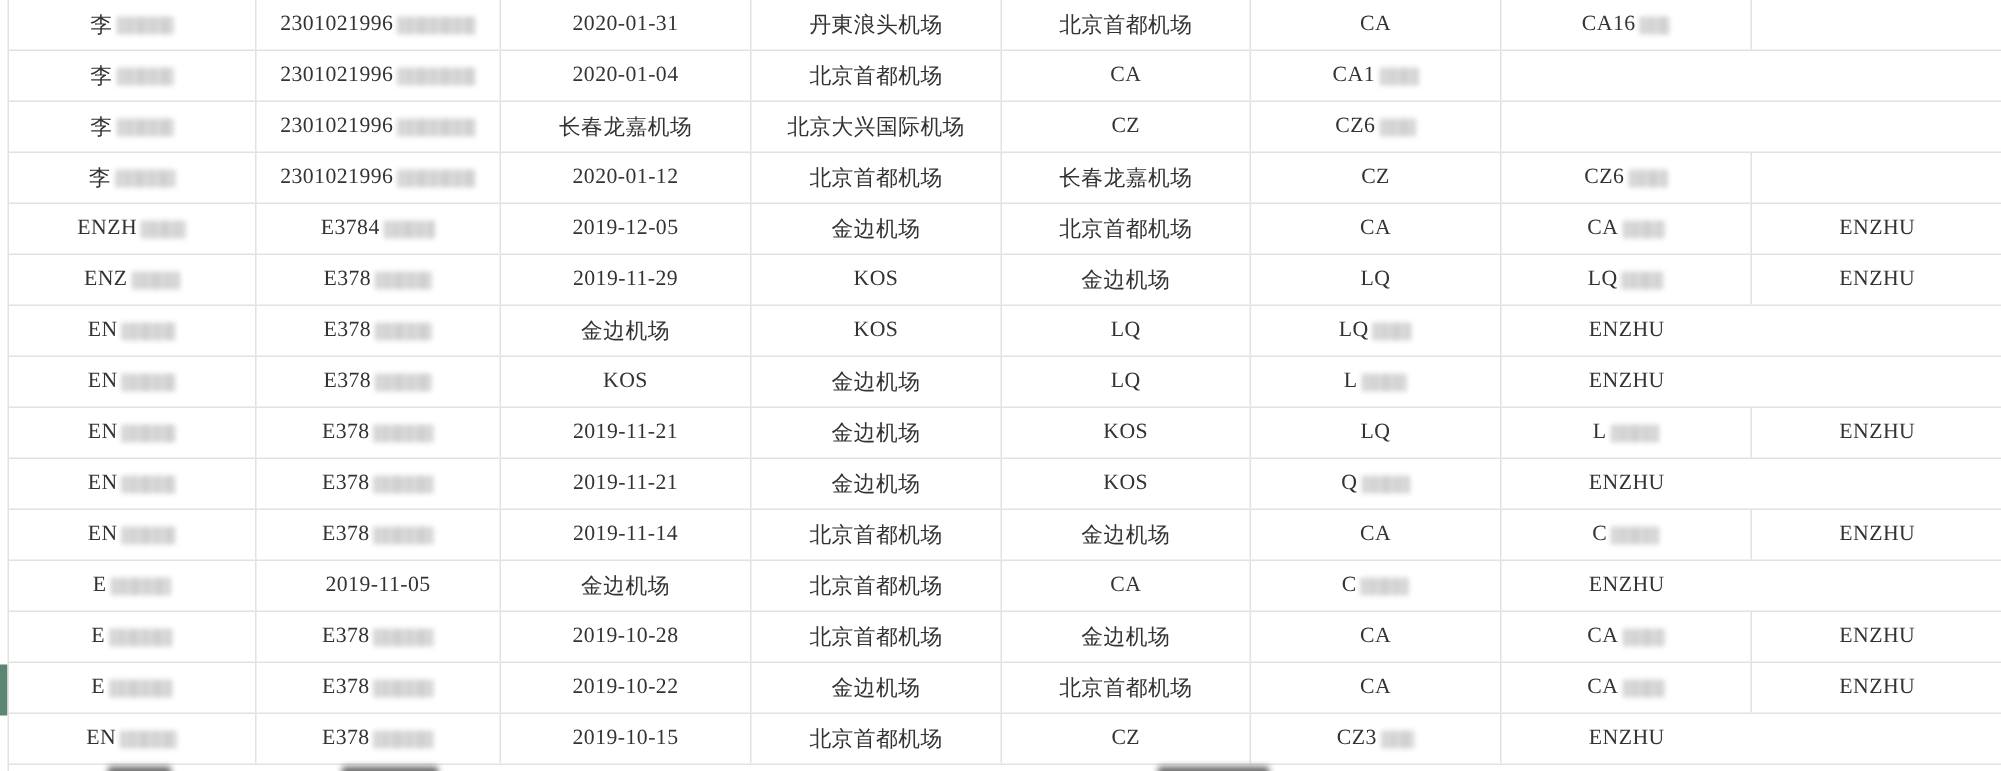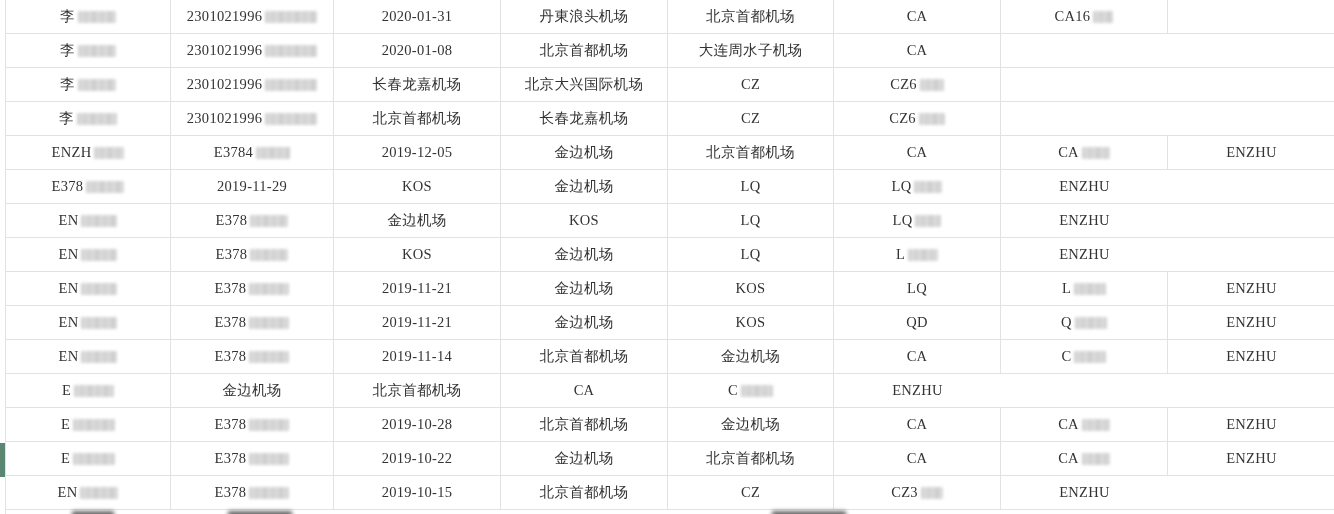--- a/index.html
+++ b/index.html
@@ -120,30 +120,31 @@
       <div class="row">
         <div class="cell">
           <span>李</span>
           <span class="redact" style="width: 38px;"></span>
         </div>
         <div class="cell">
           <span>2301021996</span>
           <span class="redact" style="width: 52px;"></span>
         </div>
         <div class="cell">
-          <span>2020-01-08</span>
-        </div>
-        <div class="cell">
-          <span>北京首都机场</span>
-        </div>
-        <div class="cell">
-          <span>大连周水子机场</span>
-        </div>
-        <div class="cell">
-          <span>CA</span>
+          <span>2020-01-04</span>
+        </div>
+        <div class="cell">
+          <span>北京首都机场</span>
+        </div>
+        <div class="cell">
+          <span>CA</span>
+        </div>
+        <div class="cell">
+          <span>CA1</span>
+          <span class="redact" style="width: 26px;"></span>
         </div>
         <div class="cell">
           <span></span>
         </div>
       </div>
       <div class="row">
         <div class="cell">
           <span>李</span>
           <span class="redact" style="width: 38px;"></span>
         </div>
@@ -171,20 +172,23 @@
       <div class="row">
         <div class="cell">
           <span>李</span>
           <span class="redact" style="width: 40px;"></span>
         </div>
         <div class="cell">
           <span>2301021996</span>
           <span class="redact" style="width: 52px;"></span>
         </div>
         <div class="cell">
+          <span>2020-01-12</span>
+        </div>
+        <div class="cell">
           <span>北京首都机场</span>
         </div>
         <div class="cell">
           <span>长春龙嘉机场</span>
         </div>
         <div class="cell">
           <span>CZ</span>
         </div>
         <div class="cell">
           <span>CZ6</span>
@@ -218,20 +222,24 @@
         <div class="cell">
           <span>CA</span>
           <span class="redact" style="width: 28px;"></span>
         </div>
         <div class="cell">
           <span>ENZHU</span>
         </div>
       </div>
       <div class="row">
         <div class="cell">
+          <span>ENZ</span>
+          <span class="redact" style="width: 32px;"></span>
+        </div>
+        <div class="cell">
           <span>E378</span>
           <span class="redact" style="width: 38px;"></span>
         </div>
         <div class="cell">
           <span>2019-11-29</span>
         </div>
         <div class="cell">
           <span>KOS</span>
         </div>
         <div class="cell">
@@ -341,23 +349,20 @@
         <div class="cell">
           <span>2019-11-21</span>
         </div>
         <div class="cell">
           <span>金边机场</span>
         </div>
         <div class="cell">
           <span>KOS</span>
         </div>
         <div class="cell">
-          <span>QD</span>
-        </div>
-        <div class="cell">
           <span>Q</span>
           <span class="redact" style="width: 32px;"></span>
         </div>
         <div class="cell">
           <span>ENZHU</span>
         </div>
       </div>
       <div class="row">
         <div class="cell">
           <span>EN</span>
@@ -384,20 +389,23 @@
           <span class="redact" style="width: 32px;"></span>
         </div>
         <div class="cell">
           <span>ENZHU</span>
         </div>
       </div>
       <div class="row">
         <div class="cell">
           <span>E</span>
           <span class="redact" style="width: 40px;"></span>
+        </div>
+        <div class="cell">
+          <span>2019-11-05</span>
         </div>
         <div class="cell">
           <span>金边机场</span>
         </div>
         <div class="cell">
           <span>北京首都机场</span>
         </div>
         <div class="cell">
           <span>CA</span>
         </div>

